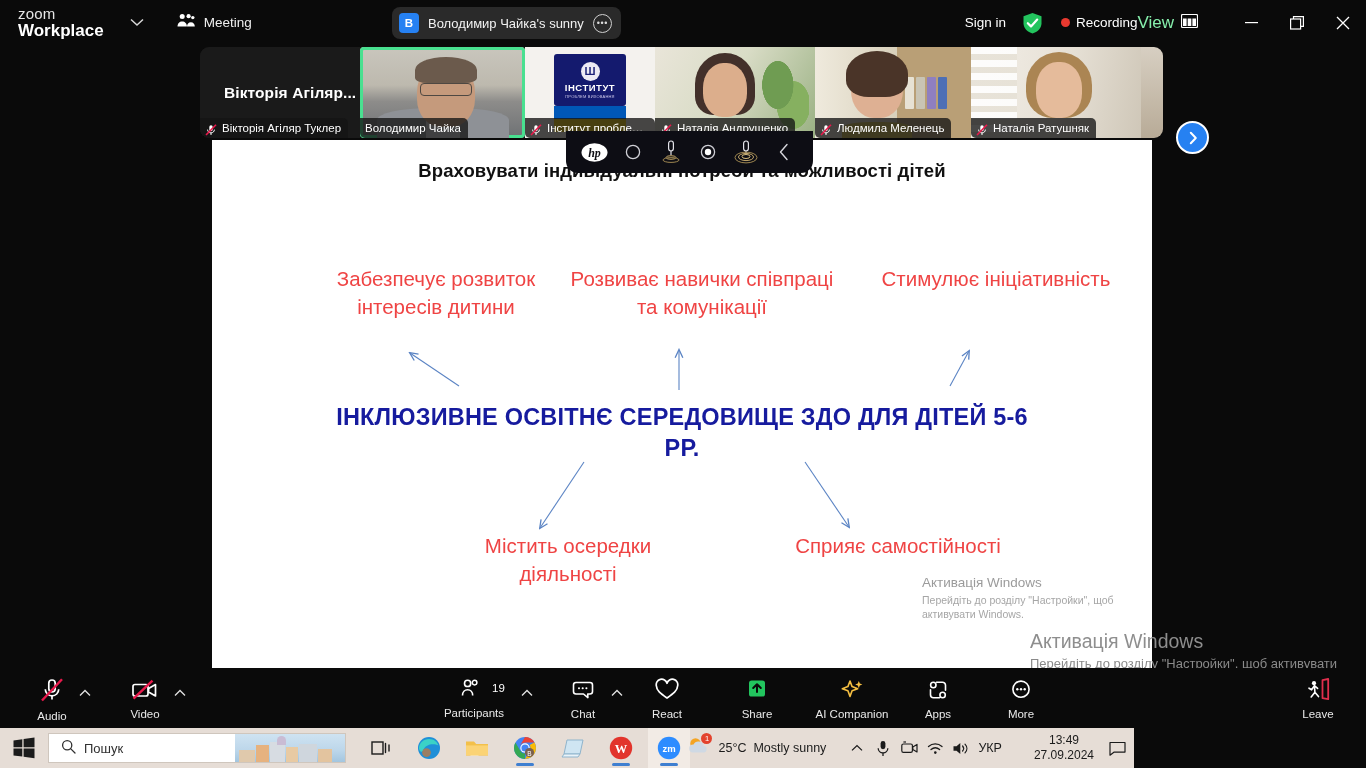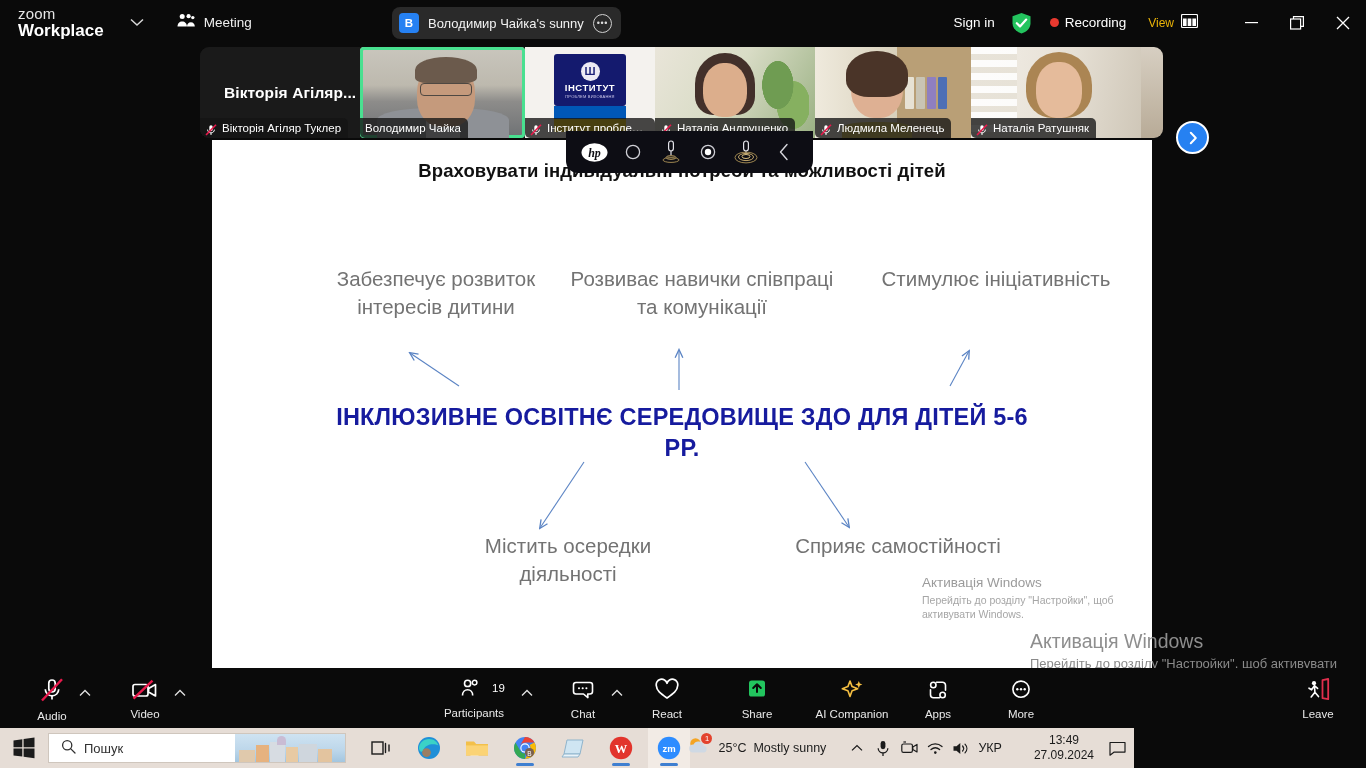--- a/index.html
+++ b/index.html
@@ -37,25 +37,25 @@
   .pill-text { font-size:13px; color:#f2f2f2; white-space:nowrap; }
   .pill-dots {
     width:19px; height:19px; border-radius:50%; border:1.3px solid #cfcfcf;
     display:flex; align-items:center; justify-content:center;
     font-size:9px; color:#dcdcdc; letter-spacing:.5px; line-height:1;
   }
 
   .tb-right { position:absolute; right:0; top:0; height:45px; display:flex; align-items:center; }
   .signin { font-size:13.5px; color:#ffffff; margin-right:16px; cursor:pointer; }
   .shield { width:21px; height:22px; margin-right:18px; cursor:pointer; }
-  .rec { display:flex; align-items:center; gap:6px; margin-right:22px; cursor:pointer; }
+  .rec { display:flex; align-items:center; gap:6px; cursor:pointer; }
   .rec-dot { width:9px; height:9px; border-radius:50%; background:#e8392f; }
   .rec-lbl { font-size:13.5px; color:#fff; }
   .viewgrp { display:flex; align-items:center; gap:7px; margin-right:30px; cursor:pointer; }
-  .viewgrp .lbl { font-size:12px; color:#eab308; }
+  .viewgrp .lbl { font-size:17px; color:#86efac; }
   .wincontrols { display:flex; align-items:center; height:45px; }
   .wc { width:46px; height:45px; display:flex; align-items:center; justify-content:center; cursor:pointer; }
 
   
   .strip {
     position:absolute; left:0; top:45px; width:1366px; height:95px;
     background:#0a0a0a;
   }
   .strip-inner {
     position:absolute; left:200px; top:2px; width:963px; height:91px;
@@ -149,21 +149,21 @@
   .slide {
     position:absolute; left:212px; top:140px; width:940px; height:528px;
     background:#ffffff; overflow:hidden;
   }
   .slide-title {
     position:absolute; left:0; top:20px; width:100%;
     text-align:center; font-size:18.5px; font-weight:bold; color:#101010;
     letter-spacing:.1px;
   }
   .node {
-    position:absolute; text-align:center; color:#737373;
+    position:absolute; text-align:center; color:#ef4444;
     font-size:20.5px; line-height:1.38; font-weight:400;
   }
   .n-tl { left:84px;  top:125px; width:280px; }
   .n-tc { left:352px; top:125px; width:276px; }
   .n-tr { left:660px; top:125px; width:248px; }
   .n-bl { left:228px; top:392px; width:256px; }
   .n-br { left:560px; top:392px; width:252px; }
   .center-title {
     position:absolute; left:110px; top:262px; width:720px;
     text-align:center; color:#161b9e;

